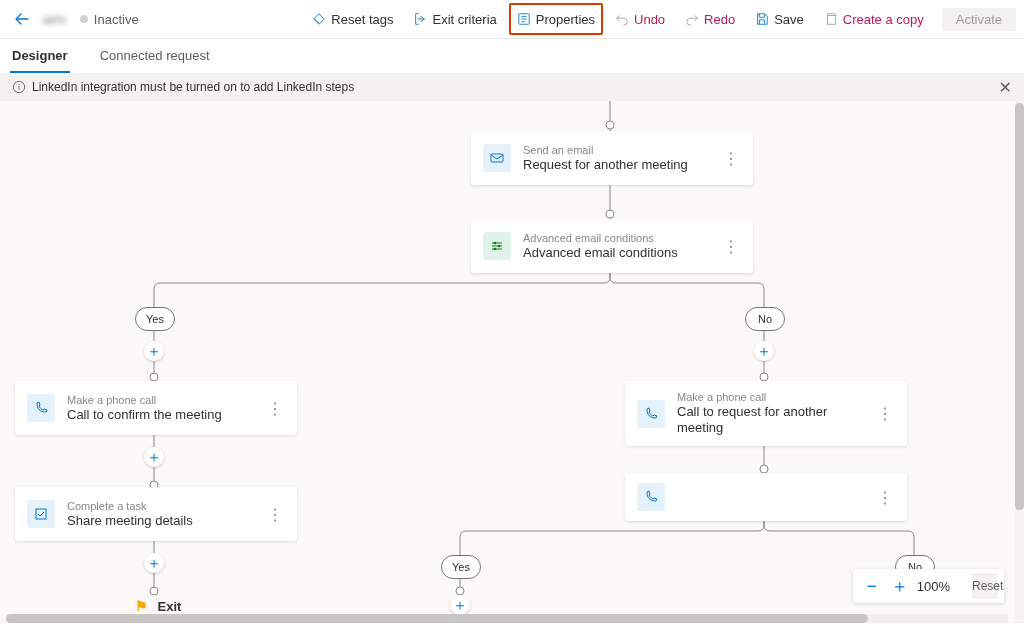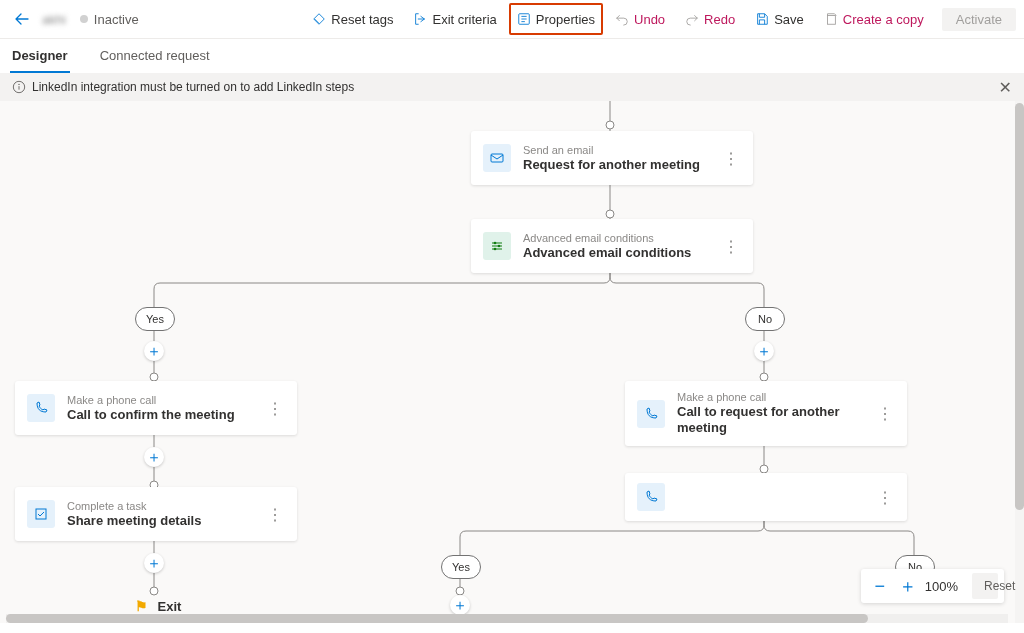--- a/index.html
+++ b/index.html
@@ -24,30 +24,30 @@
 svg.wires{position:absolute;inset:0;width:1024px;height:522px;pointer-events:none}
 .wires path,.wires line{stroke:#8a8886;stroke-width:1;fill:none}
 .wires circle{fill:#fff;stroke:#8a8886;stroke-width:1}
 .card{position:absolute;background:#fff;border-radius:3px;box-shadow:0 1px 3px rgba(0,0,0,.12);display:flex;align-items:center;padding:10px 12px;width:258px;min-height:34px}
 .card .ic{width:28px;height:28px;border-radius:3px;display:flex;align-items:center;justify-content:center;margin-right:12px;flex-shrink:0}
 .ic.mail{background:#e5f1fb;color:#0078d4}
 .ic.cond{background:#e0f2ea;color:#107c10}
 .ic.phone{background:#e5f1fb;color:#0078d4}
 .ic.task{background:#e5f1fb;color:#0078d4}
 .card .txt .sub{font-size:11px;color:#8a8886;line-height:13px}
-.card .txt .main{font-size:13px;color:#323130;font-weight:700;line-height:16px}
+.card .txt .main{font-size:13px;color:#323130;font-weight:400;line-height:16px}
 .card .menu{margin-left:auto;color:#8a8886;font-size:16px;padding:0 2px}
 .diamond{position:absolute;width:38px;height:22px;border:1px solid #737373;border-radius:12px;background:#fff;display:flex;align-items:center;justify-content:center;font-size:11px}
 .plus{position:absolute;width:20px;height:20px;border-radius:50%;background:#fff;box-shadow:0 1px 3px rgba(0,0,0,.2);display:flex;align-items:center;justify-content:center;color:#0078d4;font-size:15px;font-weight:300}
 .exit{position:absolute;display:flex;align-items:center;font-weight:600;font-size:13px}
 .exit .flag{color:#f2a900;margin-right:10px;font-size:14px}
 .zoom{position:absolute;right:20px;bottom:20px;background:#fff;box-shadow:0 1px 4px rgba(0,0,0,.15);border-radius:3px;display:flex;align-items:center;height:34px;padding:0 6px}
 .zoom button{background:none;border:none;width:26px;height:26px;color:#0078d4;font-size:18px;cursor:pointer}
 .zoom .pct{font-size:13px;margin:0 6px}
-.zoom .reset{background:#f3f2f1;border:none;padding:5px 12px;margin-left:8px;border-radius:2px;color:#605e5c;font-size:12px}
+.zoom .reset{background:#f3f2f1;border:none;padding:5px 0;margin-left:16px;border-radius:2px;color:#605e5c;font-size:12px}
 .scrollbar{position:absolute;bottom:0;left:6px;height:9px;width:1002px;background:rgba(0,0,0,.04)}
 .scrollbar .thumb{height:100%;background:#c8c6c4;border-radius:5px}
 .vscroll{position:absolute;right:0;top:0;width:9px;height:100%;background:rgba(0,0,0,.02)}
 .vscroll .thumb{width:100%;background:#c8c6c4;border-radius:5px}
 </style>
 </head>
 <body>
 
 <div class="top-header">
   <div class="back-btn">

